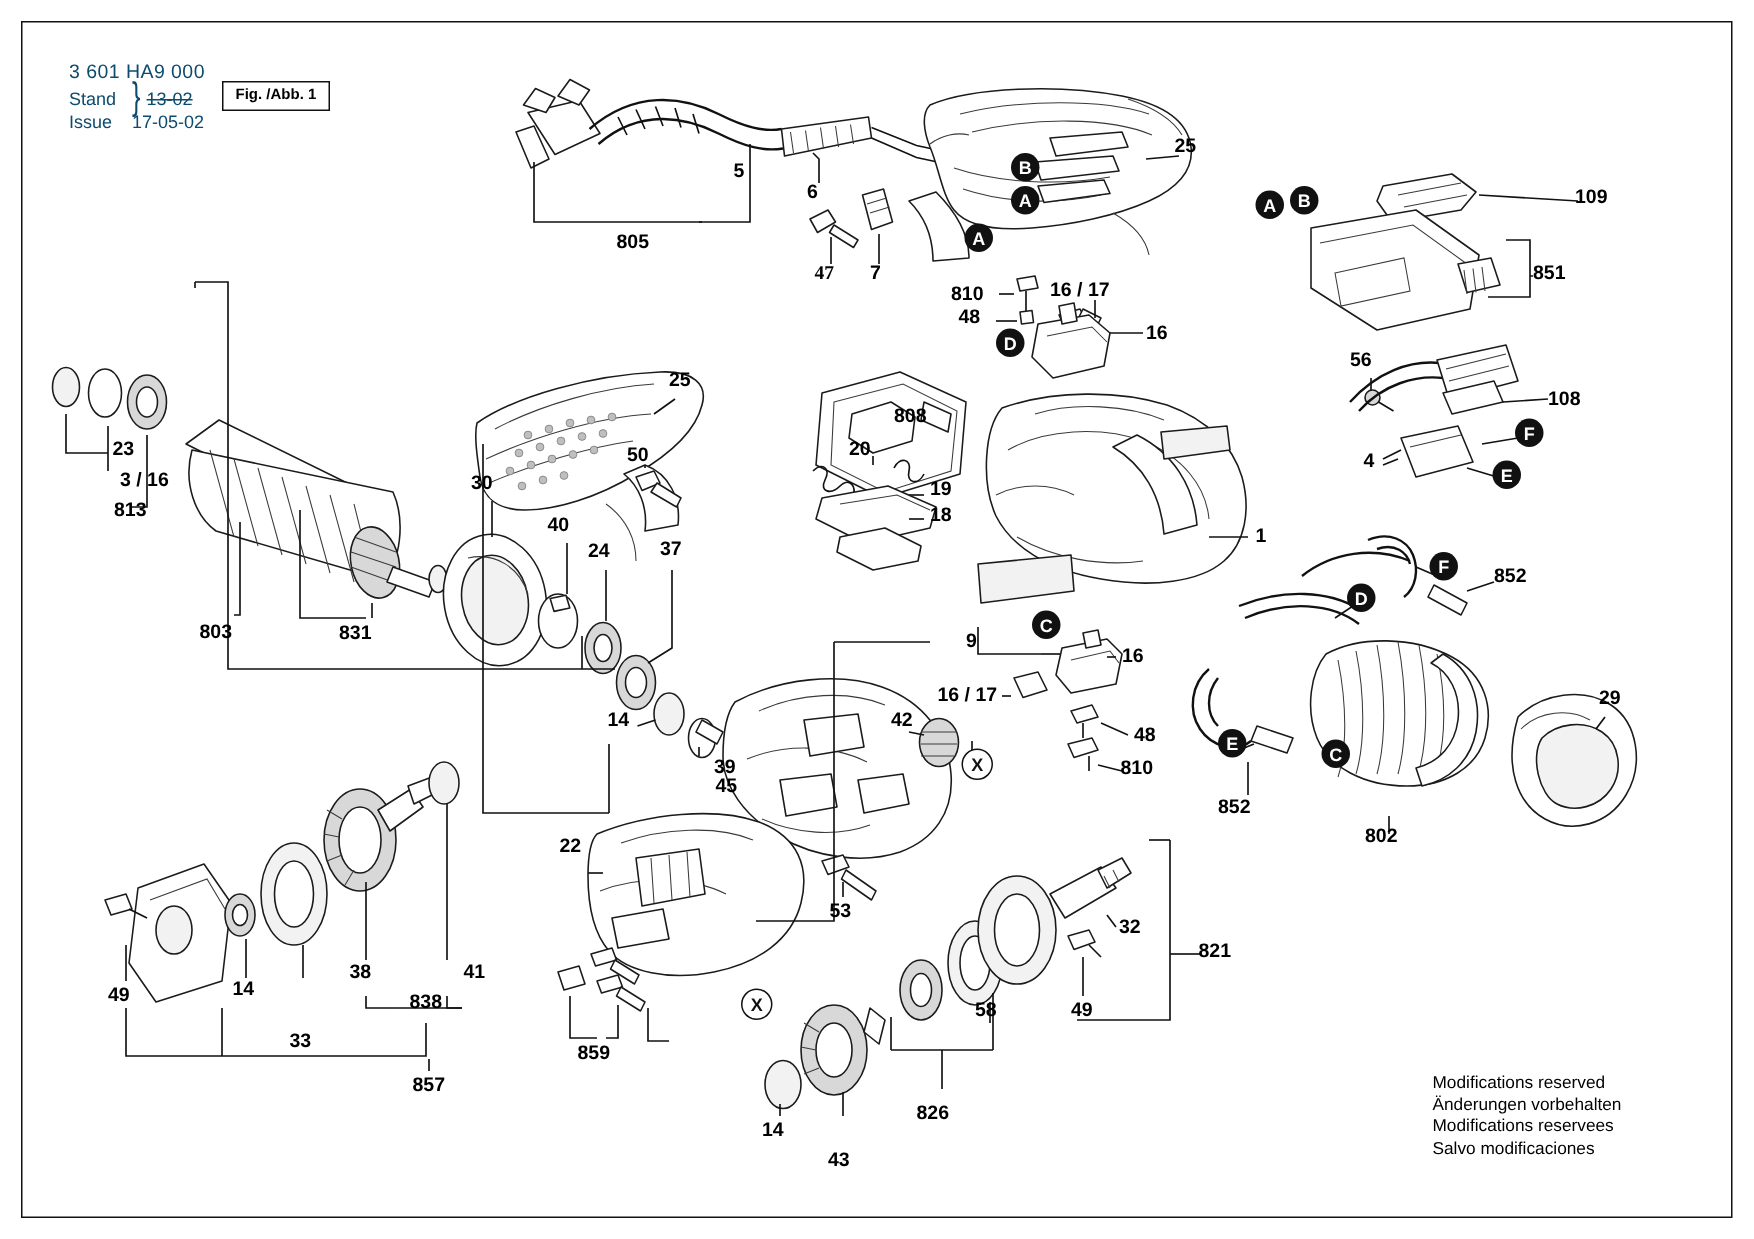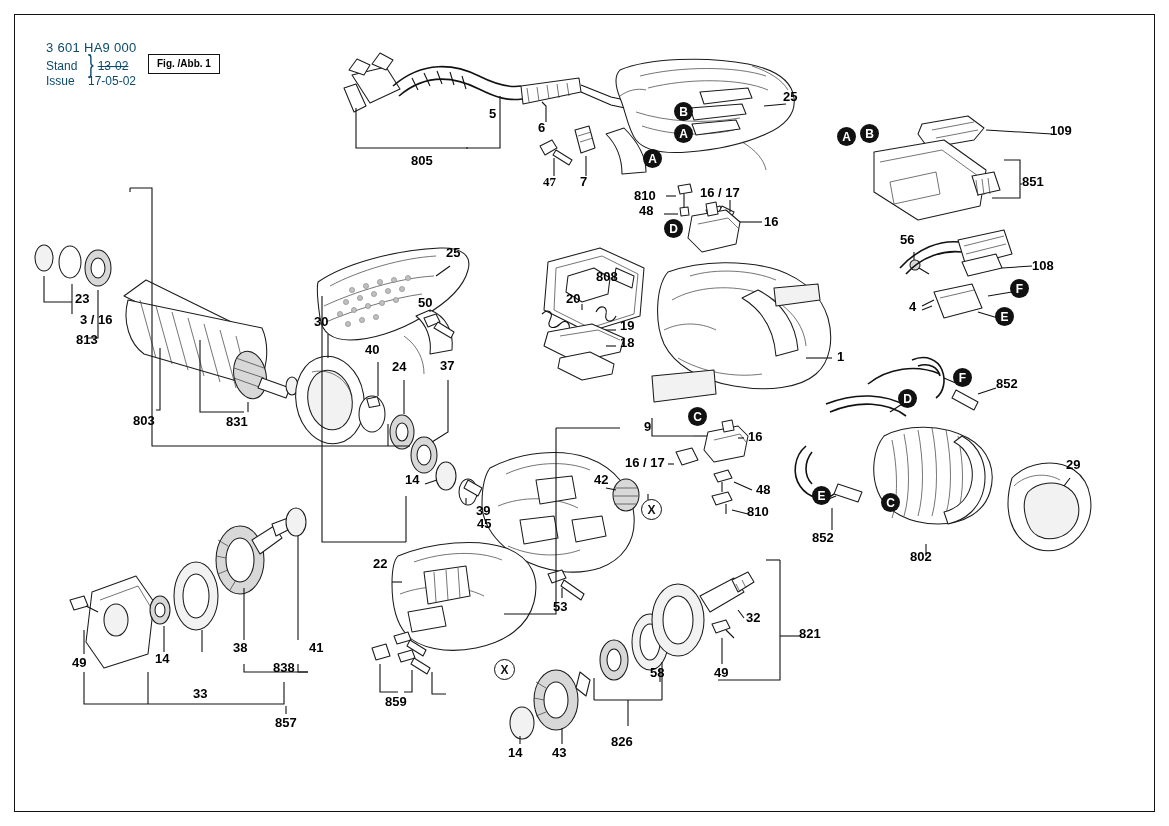--- a/index.html
+++ b/index.html
@@ -121,20 +121,26 @@
       <span class="hdr-brace">}</span>
       <span class="hdr-date strike">13-02</span>
     </div>
     <div class="hdr-row">
       <span class="hdr-lbl">Issue</span>
       <span class="hdr-date">17-05-02</span>
     </div>
   </div>
   <div class="figbox">Fig. /Abb. 1</div>
 
+  <div class="footer">
+    <div>Modifications reserved</div>
+    <div>Änderungen vorbehalten</div>
+    <div>Modifications reservees</div>
+    <div>Salvo modificaciones</div>
+  </div>
 
   <svg class="art" width="1169" height="826" viewBox="0 0 1169 826">
 
     <g>
       <path class="part" d="M352 75 l34 -8 l14 22 l-30 14 z"></path>
       <path class="part" d="M344 88 l12 -4 l10 22 l-12 6 z"></path>
       <path class="part" d="M349 70 l8 -11 l13 6 l-6 10 z"></path>
       <path class="part" d="M372 64 l8 -11 l13 7 l-7 10 z"></path>
       <path class="ln2" d="M393 86 c30 -26 62 -22 86 -10 c18 9 30 12 42 10"></path>
       <path class="ln2" d="M399 96 c28 -24 58 -18 80 -7 c18 9 30 12 43 10"></path>
@@ -604,21 +610,21 @@
     <div class="lbl" style="left:273px;top:660px;">838</div>
     <div class="lbl" style="left:72px;top:655px;">49</div>
     <div class="lbl" style="left:155px;top:651px;">14</div>
     <div class="lbl" style="left:193px;top:651px;margin-top:35px;">33</div>
     <div class="lbl" style="left:263px;top:715px;margin-left:12px;">857</div>
     <div class="lbl" style="left:385px;top:694px;">859</div>
     <div class="lbl" style="left:650px;top:665px;">58</div>
     <div class="lbl" style="left:714px;top:665px;">49</div>
     <div class="lbl" style="left:611px;top:734px;">826</div>
     <div class="lbl" style="left:508px;top:745px;">14</div>
-    <div class="lbl" style="left:552px;top:745px;">43</div>
+    <div class="lbl" style="left:552px;top:765px;">43</div>
   </div>
 
   <div>
     <div class="cir" style="left:674px;top:124px;">A</div>
     <div class="cir" style="left:674px;top:102px;">B</div>
     <div class="cir" style="left:643px;top:149px;">A</div>
     <div class="cir" style="left:837px;top:127px;">A</div>
     <div class="cir" style="left:860px;top:124px;">B</div>
     <div class="cir" style="left:664px;top:219px;">D</div>
     <div class="cir" style="left:1010px;top:279px;">F</div>

